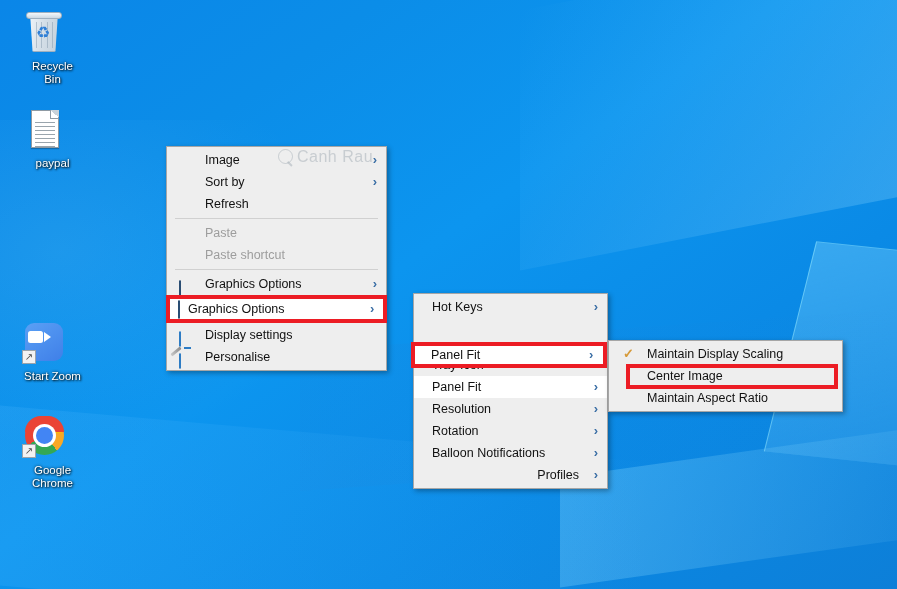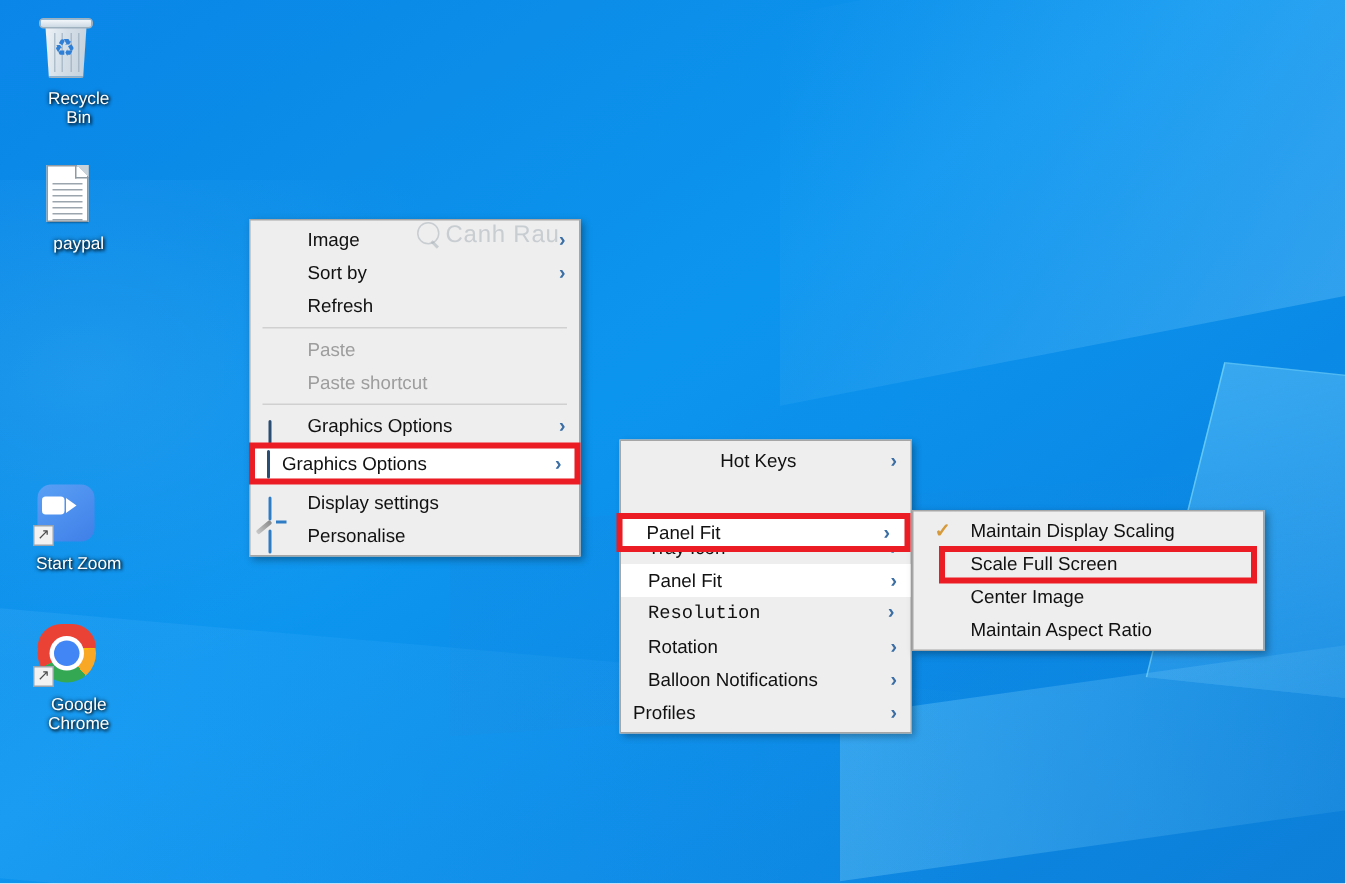--- a/index.html
+++ b/index.html
@@ -420,60 +420,57 @@
       <span>Personalise</span>
     </div>
   </div>
 
   <div class="watermark">
     <span class="wm-ring"></span><span>Canh Rau</span>
   </div>
 
   <div class="ctxmenu" style="left:413px; top:293px; width:195px;">
 
-    <div class="mi" style="padding-left:18px;text-align:center;">
+    <div class="mi" style="padding-left:18px;">
       <span>Hot Keys</span>
       <span class="arrow">›</span>
     </div>
     <div class="mi" style="padding-left:18px;margin-top:36px;">
       <span>Tray Icon</span>
       <span class="arrow">›</span>
     </div>
     <div class="mi" style="padding-left:18px; background:#ffffff;">
       <span>Panel Fit</span>
       <span class="arrow">›</span>
     </div>
-    <div class="mi" style="padding-left:18px;font-family:Liberation Mono, monospace;">
+    <div class="mi" style="padding-left:18px;">
       <span>Resolution</span>
       <span class="arrow">›</span>
     </div>
     <div class="mi" style="padding-left:18px;">
       <span>Rotation</span>
       <span class="arrow">›</span>
     </div>
     <div class="mi" style="padding-left:18px;">
       <span>Balloon Notifications</span>
       <span class="arrow">›</span>
     </div>
-    <div class="mi" style="padding-left:8px;">
+    <div class="mi" style="padding-left:22px;text-align:right;">
       <span>Profiles</span>
       <span class="arrow">›</span>
     </div>
   </div>
 
   <div class="ctxmenu" style="left:608px; top:340px; width:235px;">
 
     <div class="mi" style="padding-left:38px;">
       <span class="check">✓</span>
       <span>Maintain Display Scaling</span>
     </div>
     <div class="mi" style="padding-left:38px;">
-      <span>Scale Full Screen</span>
-    </div>
-    <div class="mi" style="padding-left:38px;">
       <span>Center Image</span>
     </div>
     <div class="mi" style="padding-left:38px;">
       <span>Maintain Aspect Ratio</span>
     </div>
   </div>
 
   <div class="whiteband" style="left:170px; top:299px; width:213px; height:20px;"></div>
   <div class="redbox" style="left:166px; top:295px; width:221px; height:28px;"></div>
 

